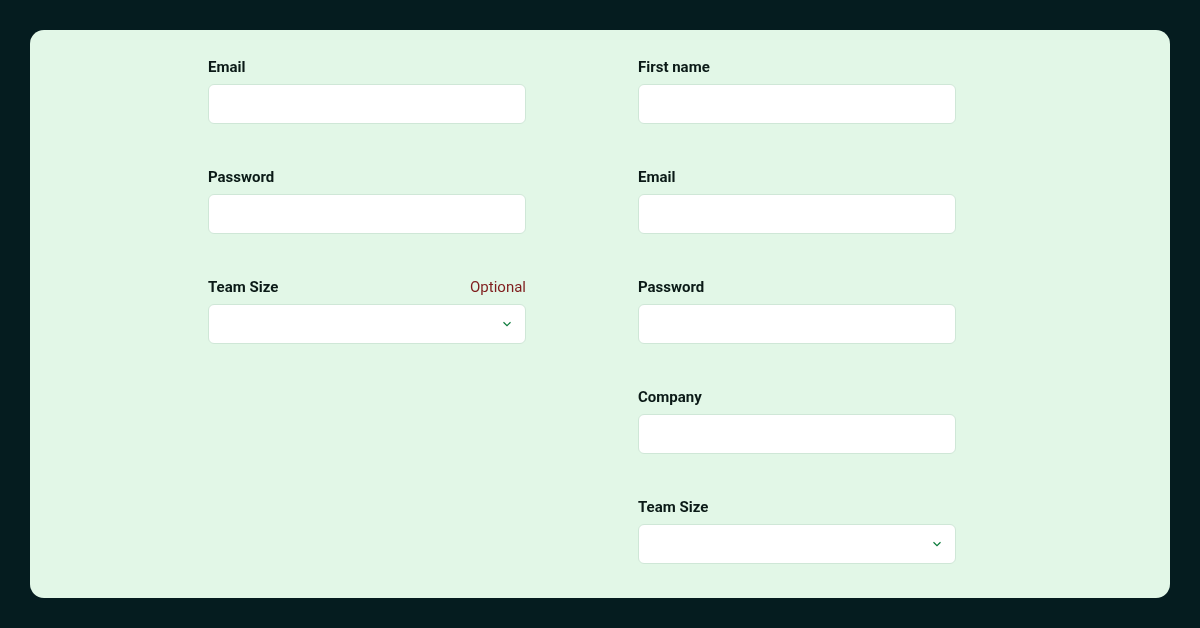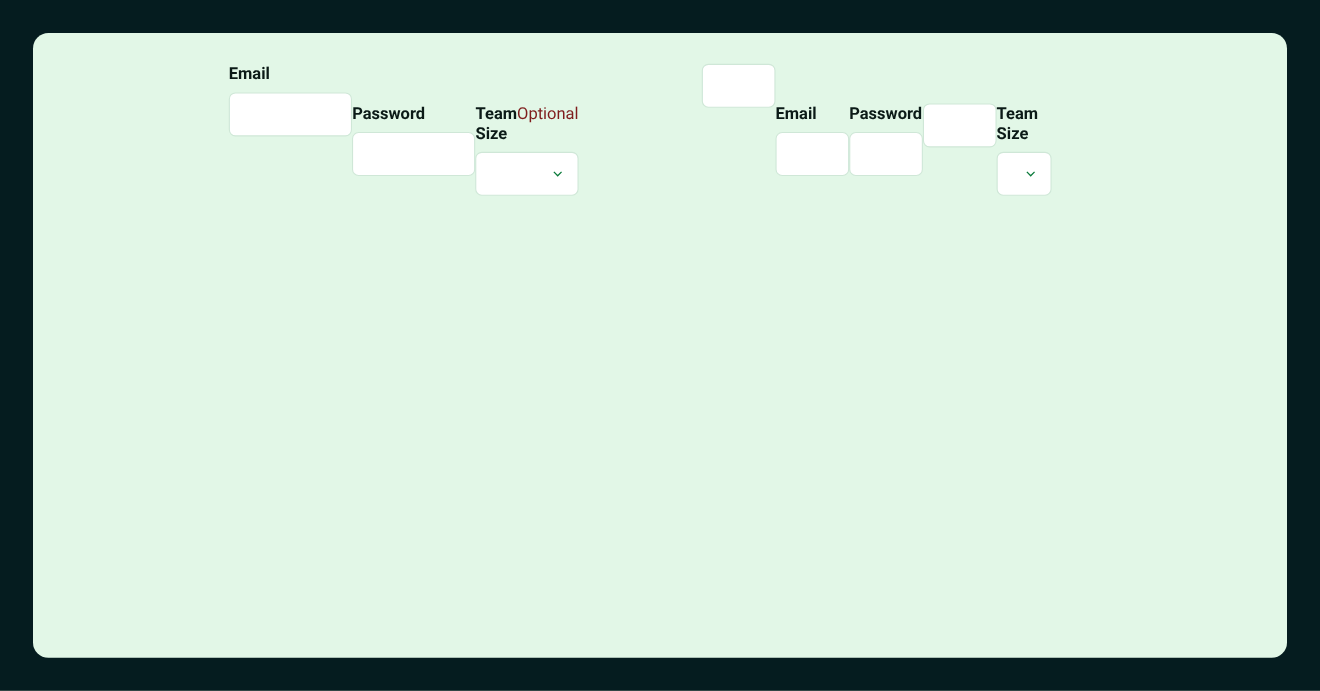--- a/index.html
+++ b/index.html
@@ -26,21 +26,21 @@
       border-radius: 14px;
       padding: 20px 60px;
       display: flex;
       gap: 112px;
       overflow: hidden;
     }
     
     .column {
       width: 318px;
       display: flex;
-      flex-direction: row;
+      flex-direction: column;
     }
     
     .column-left {
       margin-left: 118px;
     }
     
     .field {
       margin-top: 44px;
       display: flex;
       flex-direction: column;
@@ -156,39 +156,45 @@
             </svg>
         </span>
       </div>
     </div>
 
   </div>
 
   <div class="column">
 
     <div class="field">
+      <div class="label-row">
+        <span class="label">First name</span>
+      </div>
       <input class="text-input" type="text" value="" style="">
     </div>
 
 
     <div class="field">
       <div class="label-row">
         <span class="label">Email</span>
       </div>
       <input class="text-input" type="text" value="" style="">
     </div>
 
     <div class="field">
       <div class="label-row">
         <span class="label">Password</span>
       </div>
       <input class="text-input" type="password" value="" style="">
     </div>
 
     <div class="field">
+      <div class="label-row">
+        <span class="label">Company</span>
+      </div>
       <input class="text-input" type="text" value="" style="">
     </div>
 
     <div class="field">
       <div class="label-row">
         <span class="label">Team Size</span>
       </div>
       <div class="select-wrap">
         <select class="select-input">
           <option></option>

